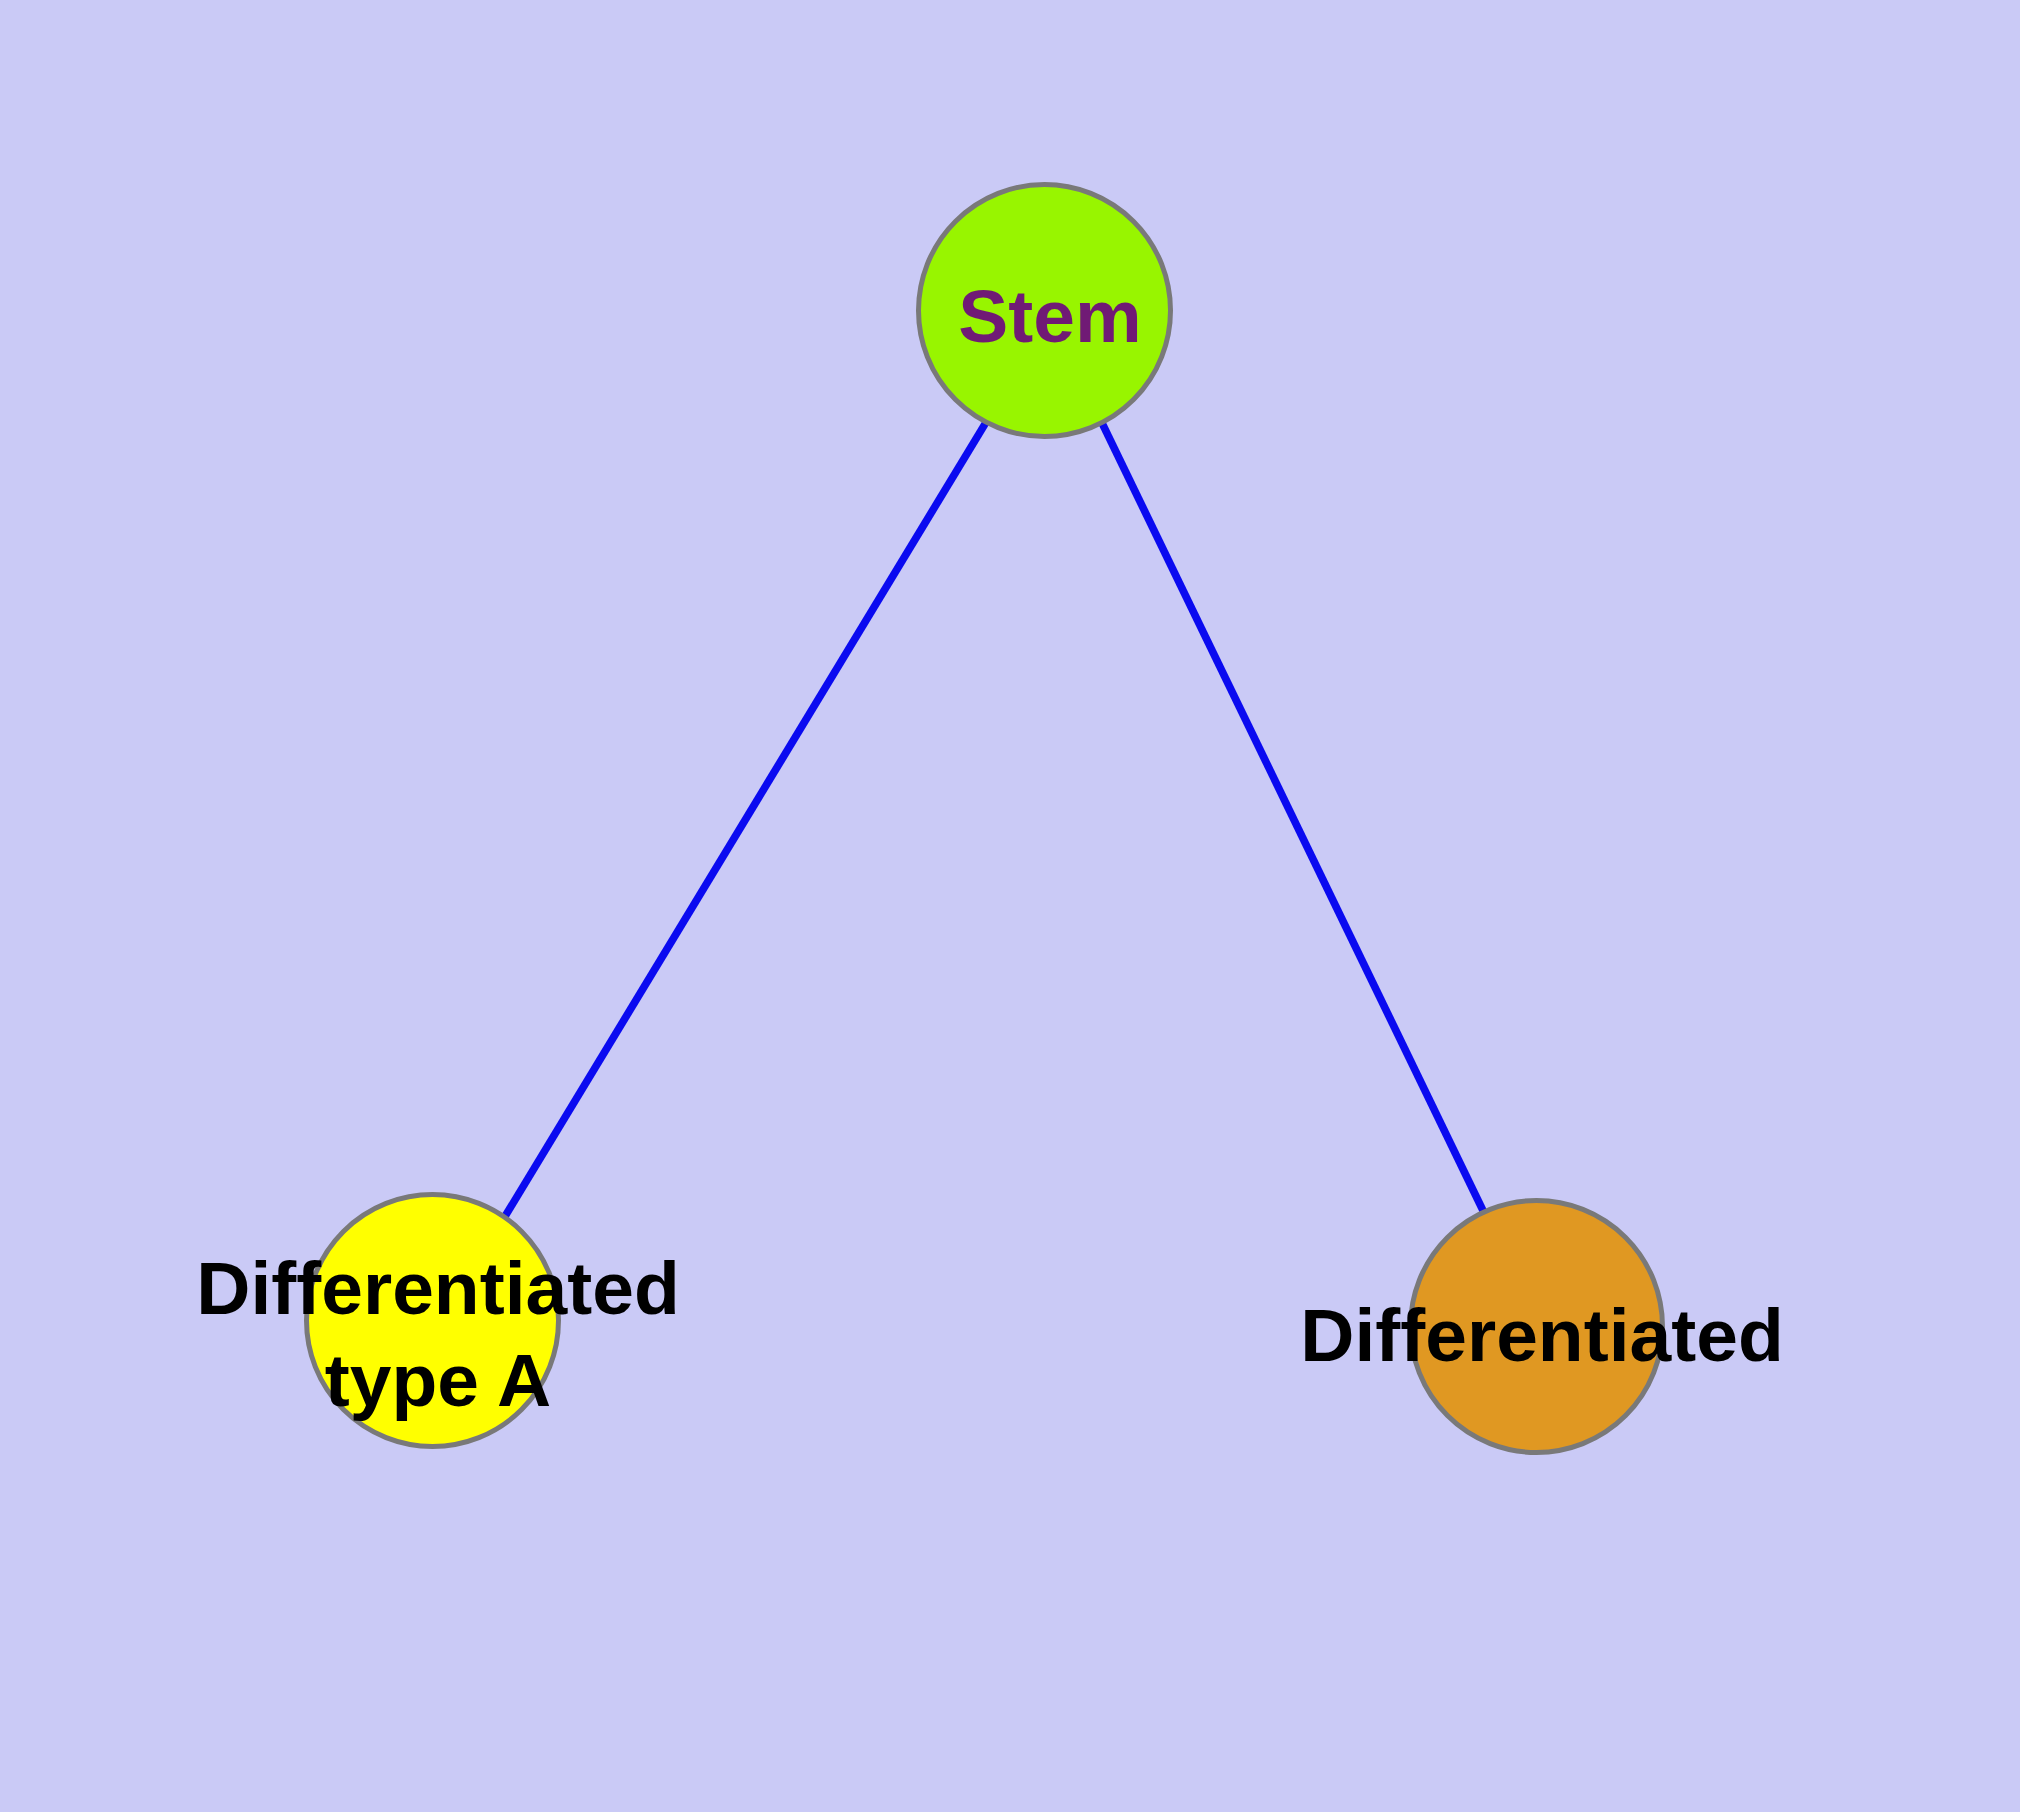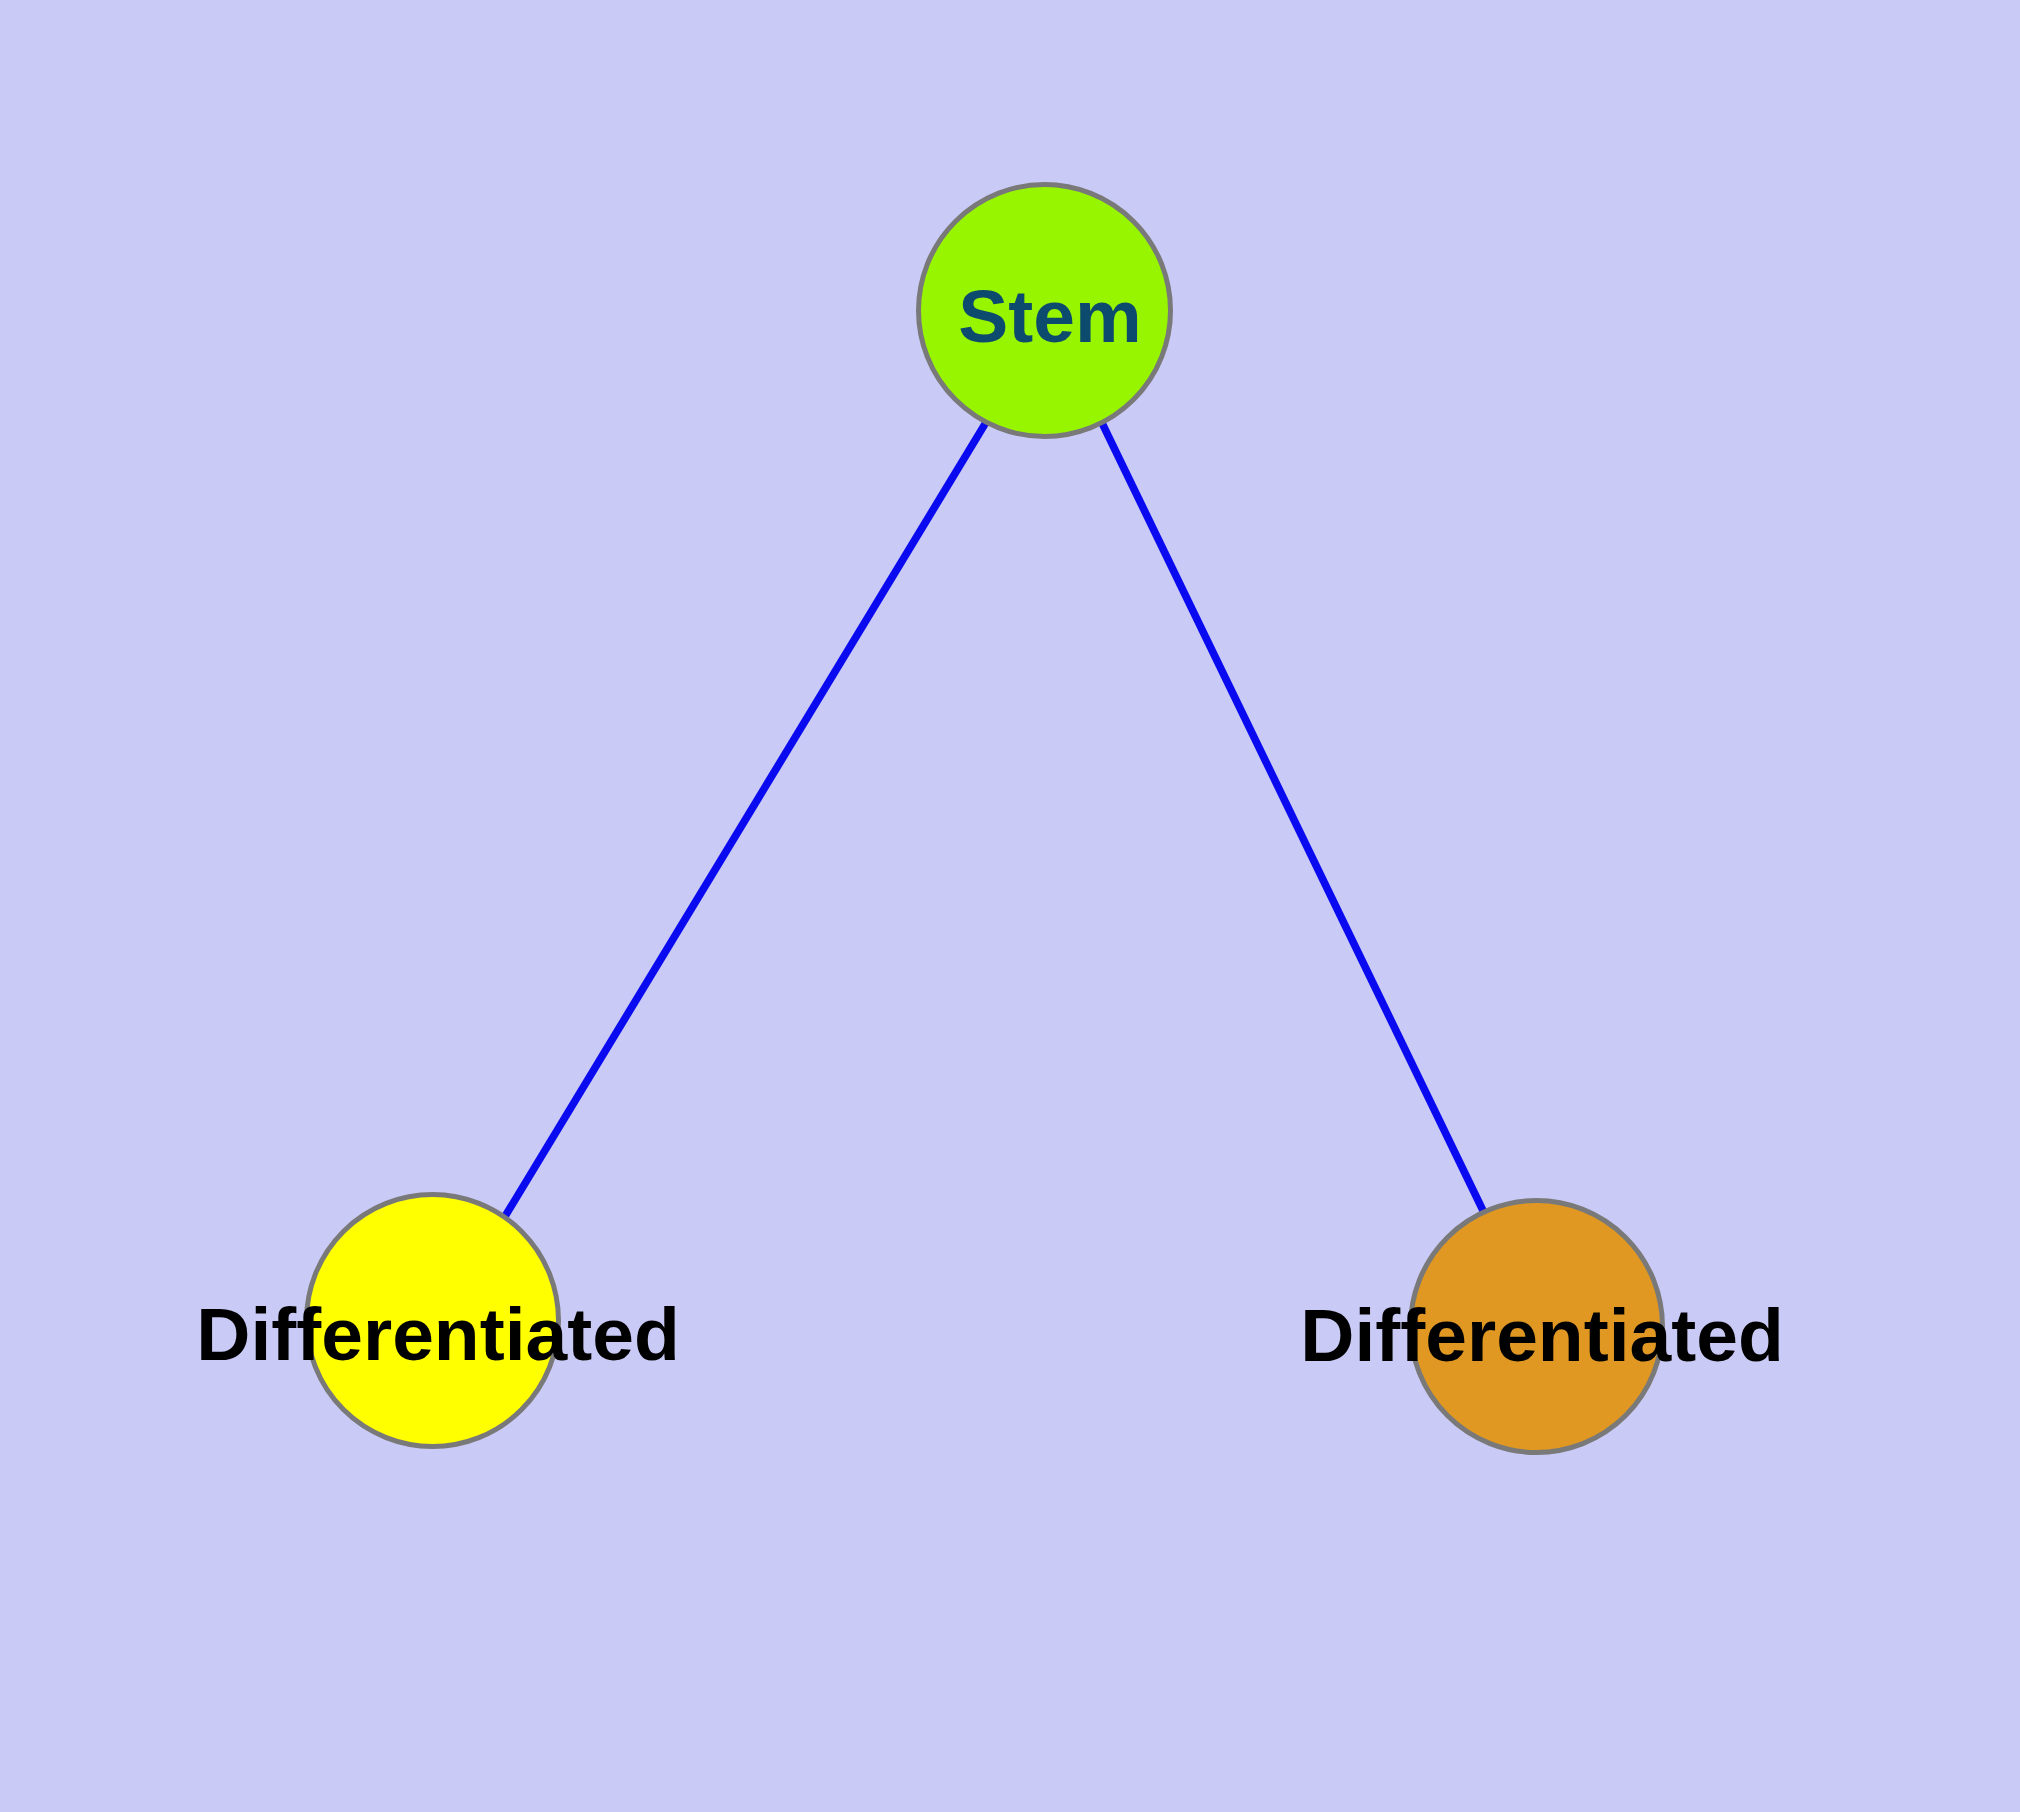--- a/index.html
+++ b/index.html
@@ -57,26 +57,27 @@
     <line class="edge" x1="1239" y1="373" x2="517" y2="1565" style="stroke: rgb(10, 10, 240);"></line>
     <line class="edge" x1="1239" y1="373" x2="1819" y2="1572" style="stroke: rgb(10, 10, 240);"></line>
   </svg>
 
   <div class="node node-stem" style="background-color: rgb(152, 245, 0); border-color: rgb(121, 121, 121);"></div>
 
   <div class="node node-a" style="background-color: rgb(255, 255, 0); border-color: rgb(121, 121, 121);"></div>
 
   <div class="node node-b" style="background-color: rgb(224, 152, 34); border-color: rgb(121, 121, 121);"></div>
 
-  <div class="label label-stem" style="color: #0c4a6e;">
+  <div class="label label-stem" style="color: #701a75;">
     <div>Stem</div>
   </div>
 
   <div class="label label-a" style="color: rgb(0, 0, 0);">
     <div>Differentiated</div>
+    <div>type A</div>
   </div>
 
   <div class="label label-b" style="color: rgb(0, 0, 0);">
     <div>Differentiated</div>
   </div>
 
 </div>
 
 
 </body></html>

